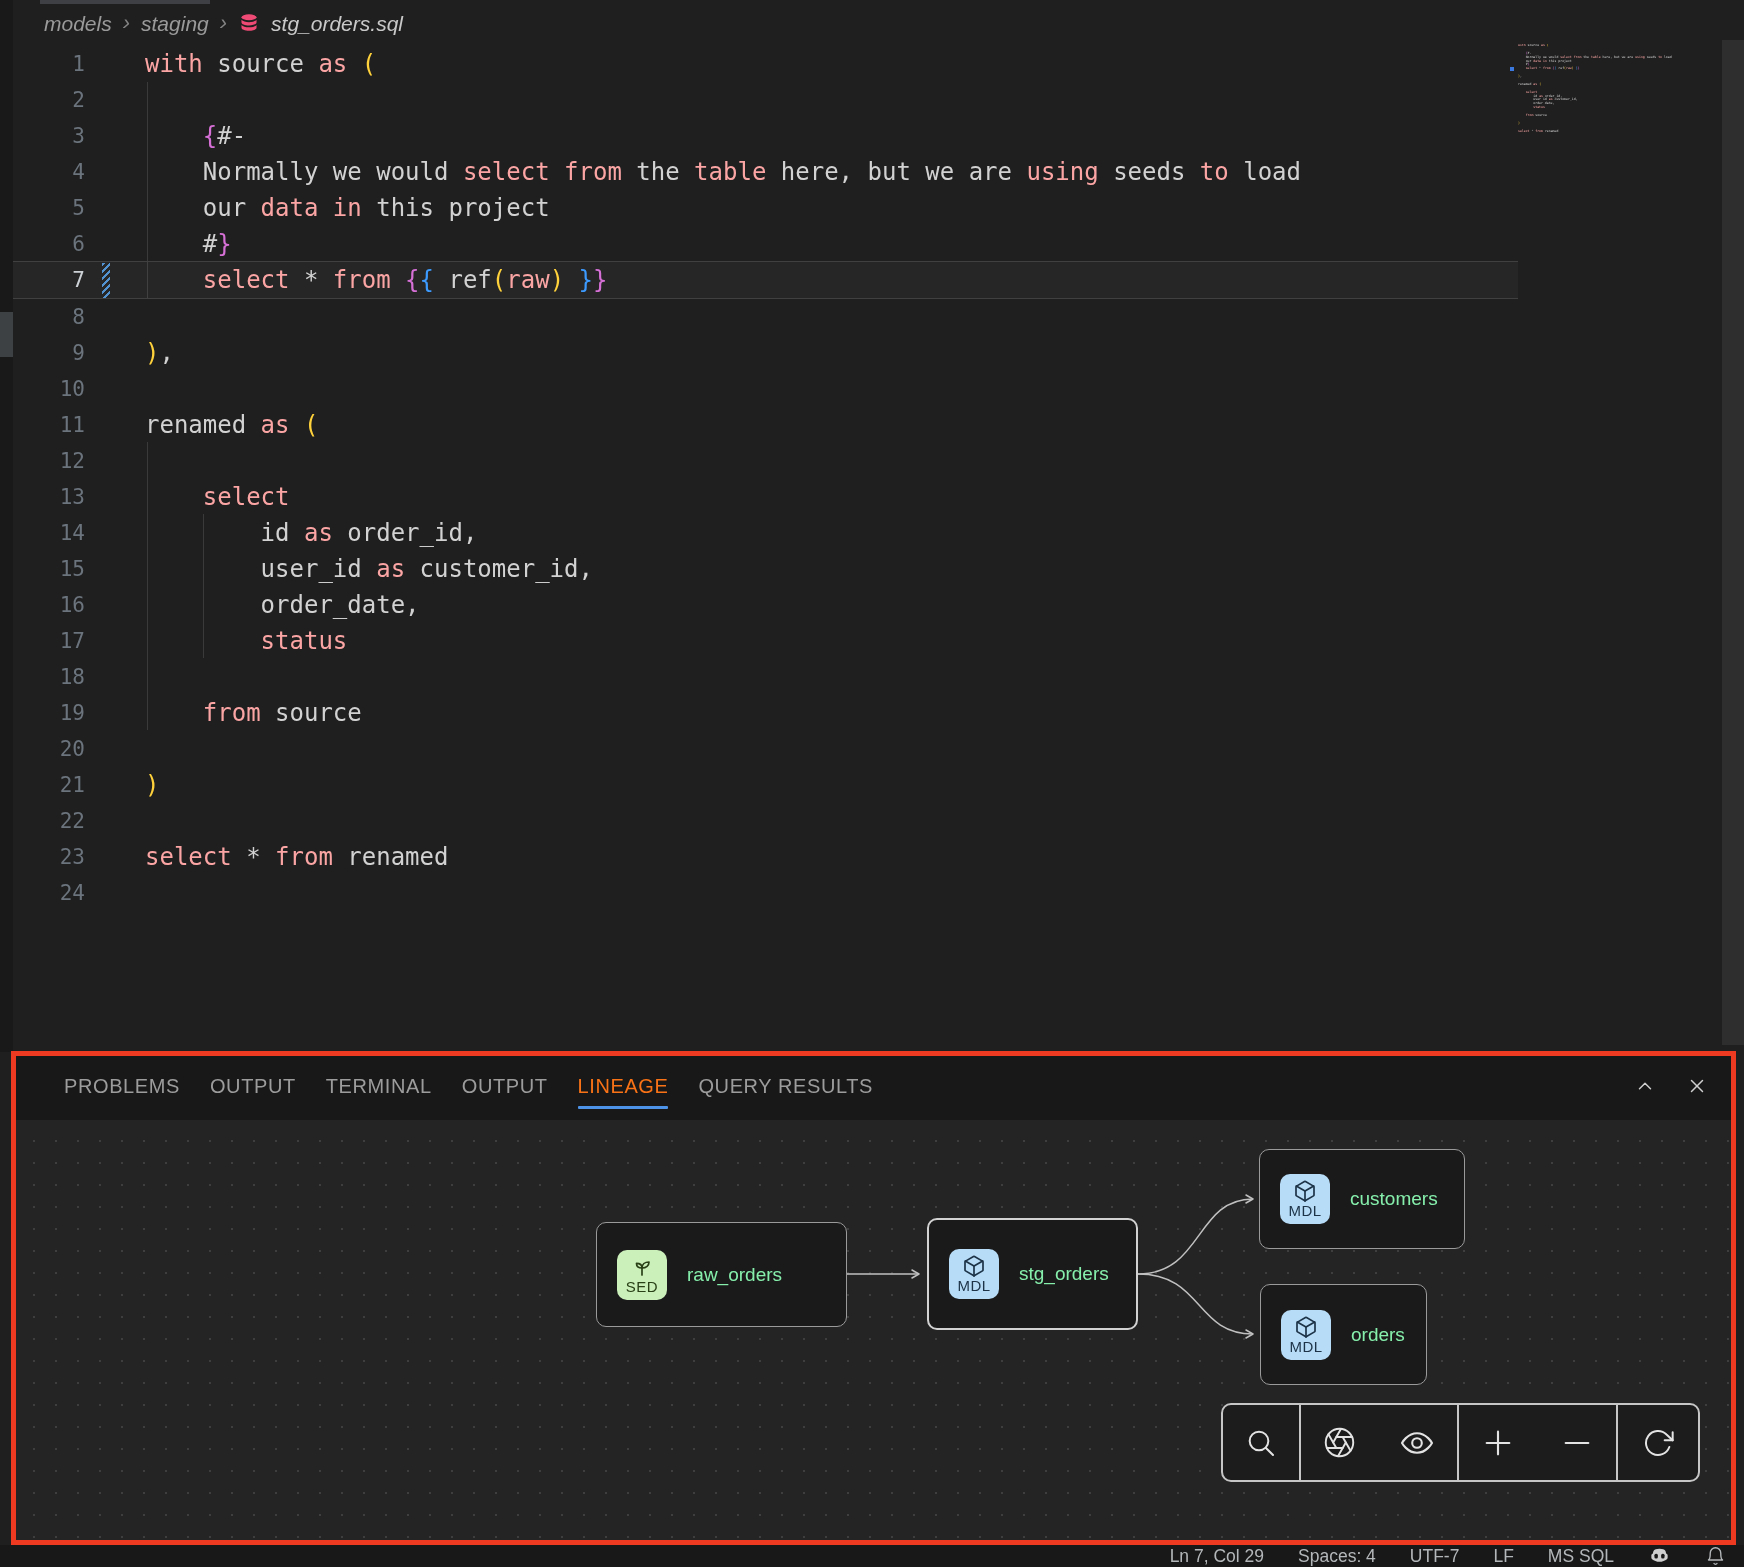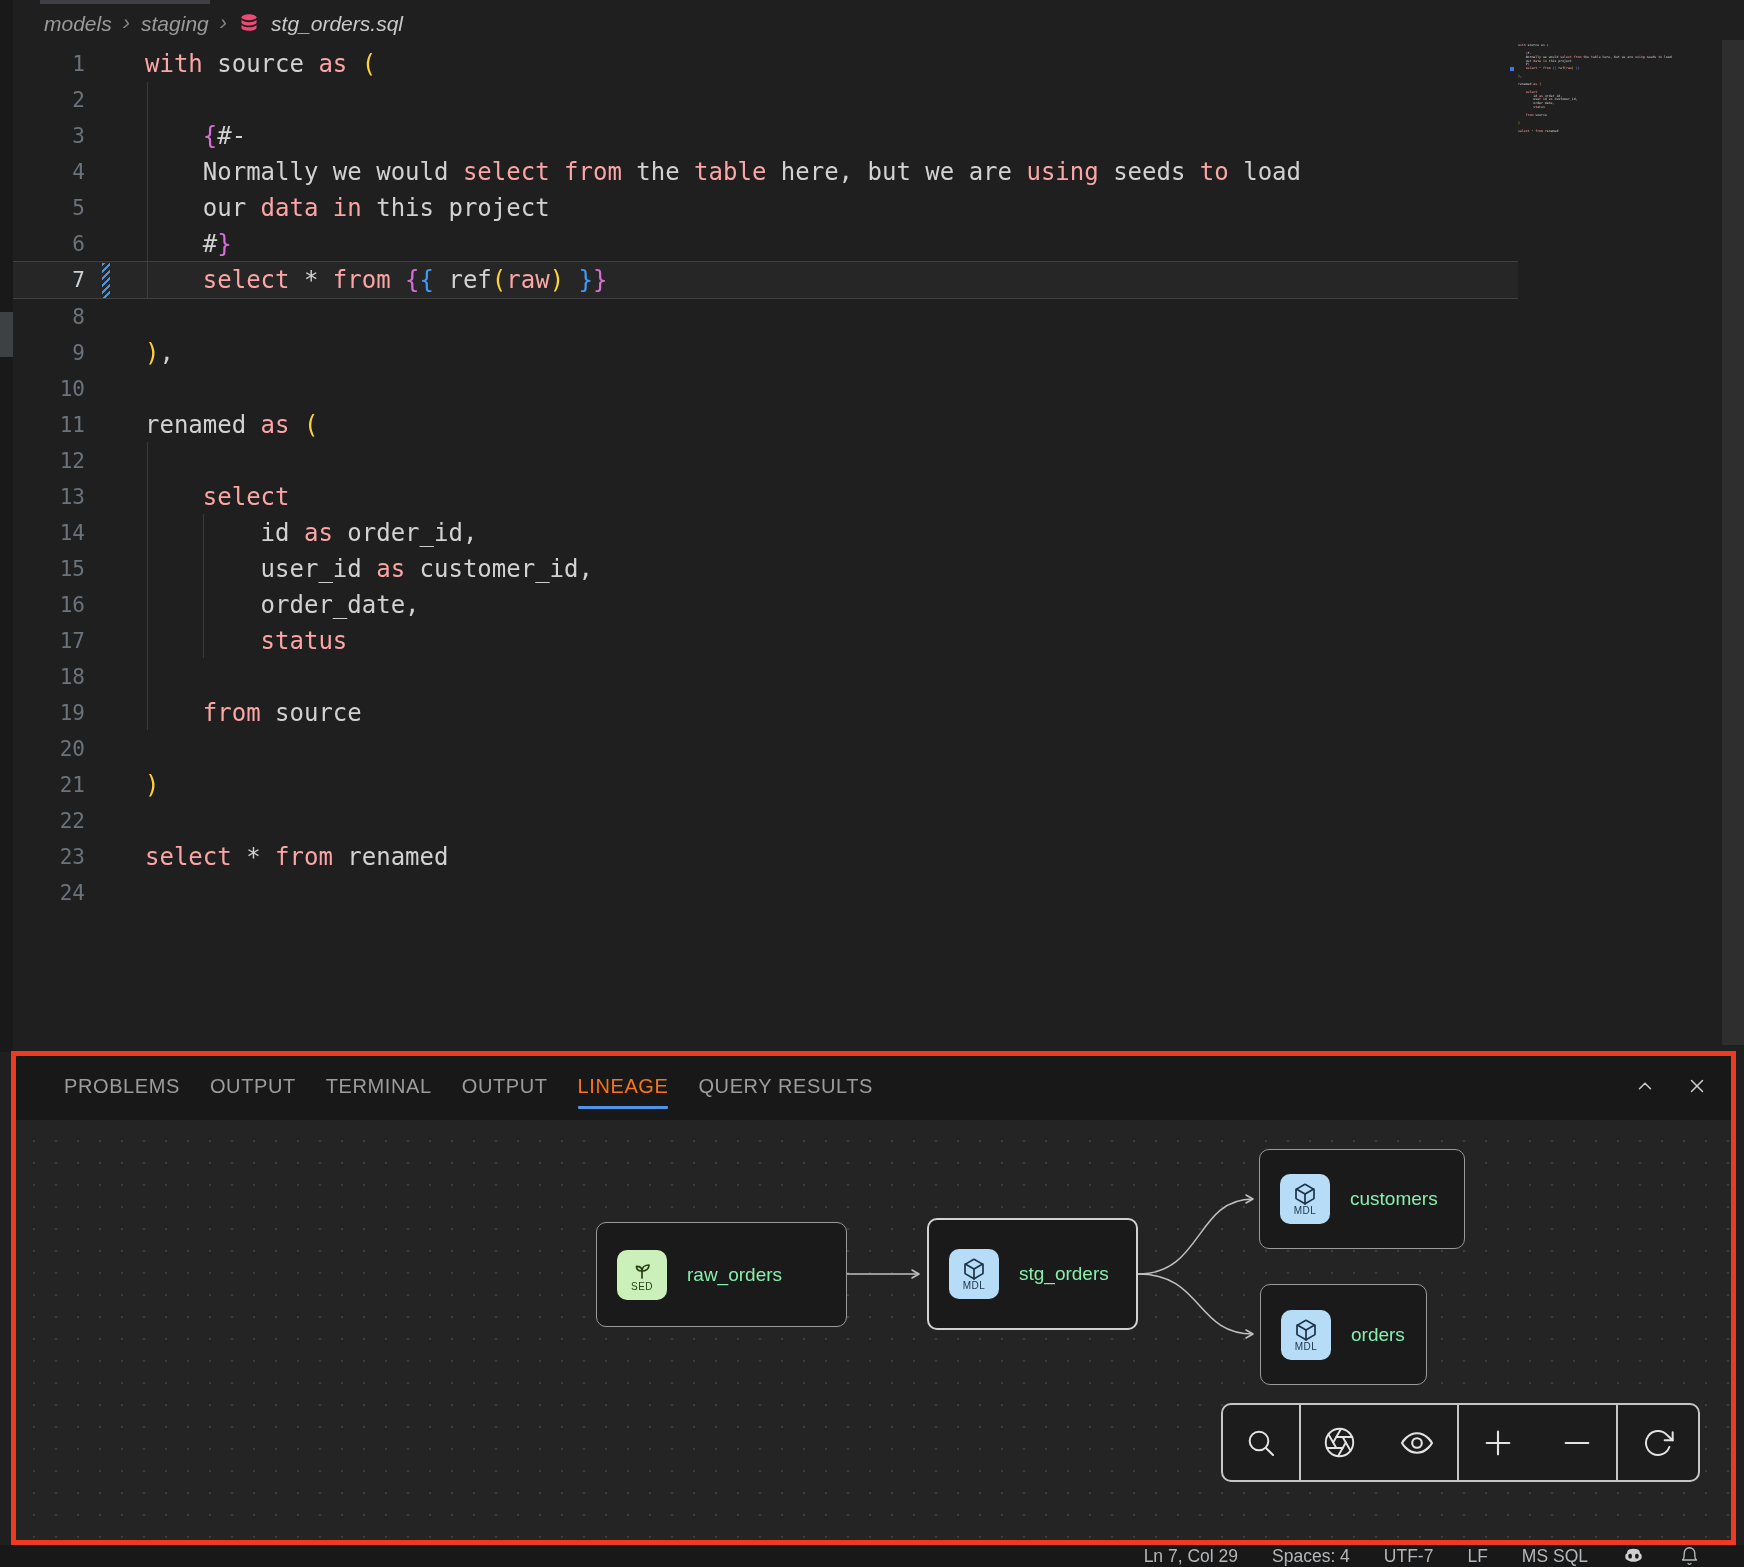--- a/index.html
+++ b/index.html
@@ -56,37 +56,37 @@
   #canvas{left:11px;top:1120px;width:1725px;height:425px;background:#242424;
      background-image:radial-gradient(circle,#3e3e3e 1.3px,transparent 1.4px);
      background-size:22px 22px;background-position:12px 10px;}
   #edges{position:absolute;left:0;top:0;}
 
   .node{position:absolute;background:#1a1a1a;border:1.5px solid #9a9a9a;border-radius:10px;
         display:flex;align-items:center;padding-left:20px;gap:20px;box-sizing:border-box;cursor:pointer;}
   .node.selected{border:2px solid #d2d2d2;}
   .node .badge{width:50px;height:50px;border-radius:10px;flex:none;display:flex;
         flex-direction:column;align-items:center;justify-content:center;gap:0px;}
-  .node .badge .btxt{font-size:10px;letter-spacing:.5px;margin-top:-1px;}
+  .node .badge .btxt{font-size:15px;letter-spacing:.5px;margin-top:-1px;}
   .node .badge.seed{background:#cbf0ba;color:#2a4017;}
   .node .badge.model{background:#b7dcf7;color:#1d3347;}
   .node .nlabel{font-size:19px;color:#86efac;}
 
   #lineage-toolbar{position:absolute;left:1210px;top:283px;width:479px;height:79px;
      background:#1c1c1c;border:2px solid #c6c6c6;border-radius:10px;display:flex;
      box-sizing:border-box;color:#e3e3e3;}
   .tb-cell{display:flex;align-items:center;justify-content:space-around;height:100%;
      border-right:2px solid #c6c6c6;box-sizing:border-box;}
   .tb-cell:last-child{border-right:none;}
   .tb-btn{display:flex;align-items:center;justify-content:center;cursor:pointer;}
 
   
   #statusbar{left:0;top:1545px;width:1744px;height:22px;background:#181818;
      display:flex;align-items:center;justify-content:flex-end;gap:34px;
-     padding-right:44px;box-sizing:border-box;font-size:17.5px;color:#b4b7b9;}
+     padding-right:18px;box-sizing:border-box;font-size:17.5px;color:#b4b7b9;}
   .sb-item{cursor:pointer;white-space:nowrap;}
   .sb-icon{display:flex;align-items:center;cursor:pointer;}
 
   
   #annotation{left:11px;top:1051px;width:1725px;height:494px;border:5px solid #ee3a20;
      box-sizing:border-box;pointer-events:none;z-index:40;}
 </style>
 </head>
 <body>
 

